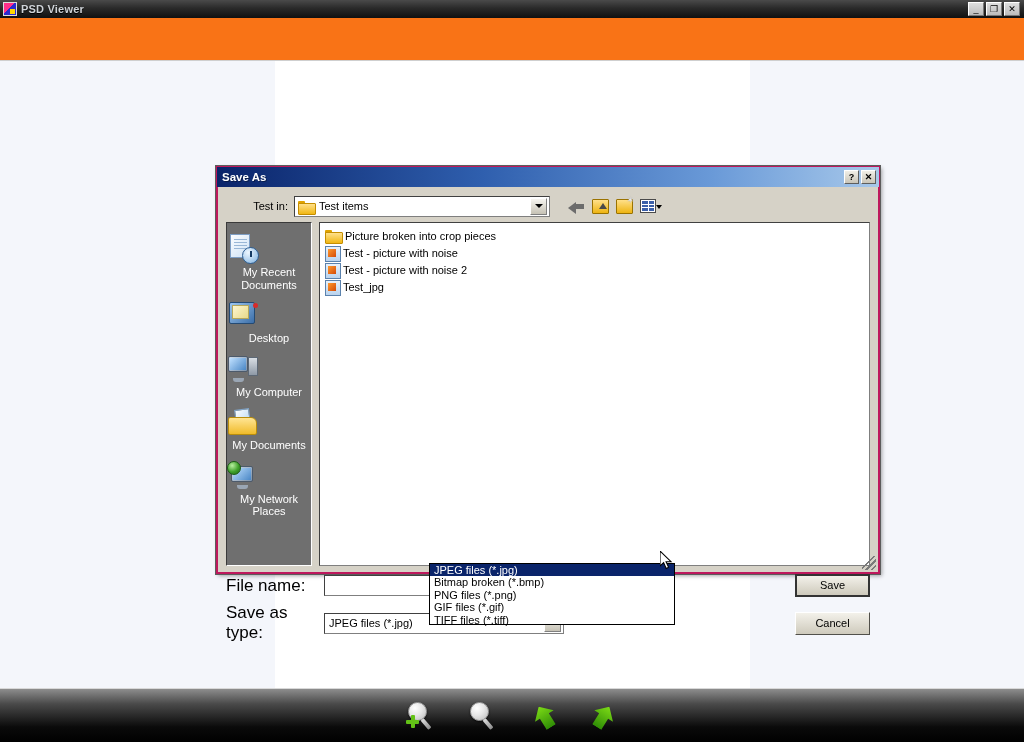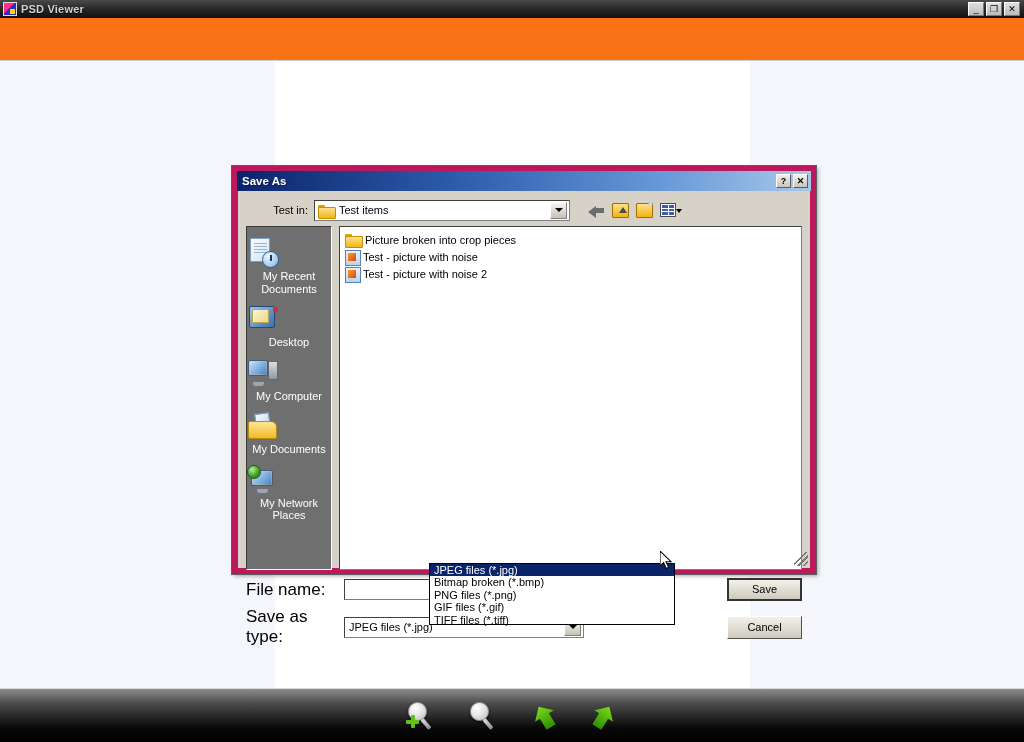--- a/index.html
+++ b/index.html
@@ -137,23 +137,23 @@
     position:absolute; left:4px; top:4px; width:22px; height:24px;
     background:linear-gradient(to bottom,#7ddc16,#2f8c06);
     clip-path: polygon(50% 0%, 100% 45%, 74% 45%, 74% 100%, 26% 100%, 26% 45%, 0% 45%);
     transform: rotate(-32deg);
     box-shadow: 0 1px 2px rgba(0,0,0,.8);
   }
   .arrow-ico.flip .body { transform: rotate(32deg); }
 
   
   #save-dialog {
-    position:absolute; left:232px; top:166px; width:584px; height:408px;
+    position:absolute; left:216px; top:166px; width:664px; height:408px;
     background:#d6d2c7;
-    border:6px solid #be185d;
+    border:2px solid #be185d;
     box-shadow: 2px 2px 4px rgba(0,0,0,.35);
     outline:1px solid #5c5c5c;
   }
   #dlg-titlebar {
     height:20px; margin:-1px -1px 0 -1px;
     background: linear-gradient(to right,#0a246a 0%, #2f5fae 40%, #6a9ad8 75%, #a7c8ea 100%);
     display:flex; align-items:center; padding-left:5px;
   }
   #dlg-titlebar .t {
     color:#fff; font-size:11.5px; font-weight:bold; text-shadow:1px 1px 0 rgba(0,0,0,.35);
@@ -523,20 +523,24 @@
           <span class="nm">Picture broken into crop pieces</span>
         </div>
         <div class="file-row">
           <span class="img-ico"></span>
           <span class="nm">Test - picture with noise</span>
         </div>
         <div class="file-row">
           <span class="img-ico"></span>
           <span class="nm">Test - picture with noise 2</span>
         </div>
+        <div class="file-row">
+          <span class="img-ico"></span>
+          <span class="nm">Test_jpg</span>
+        </div>
       </div>
     </div>
 
     <div id="dlg-bottom">
       <div class="brow">
         <span class="dlg-label">File name:</span>
         <div class="txtcombo">
           <span></span>
           <span class="combo-btn"></span>
         </div>

